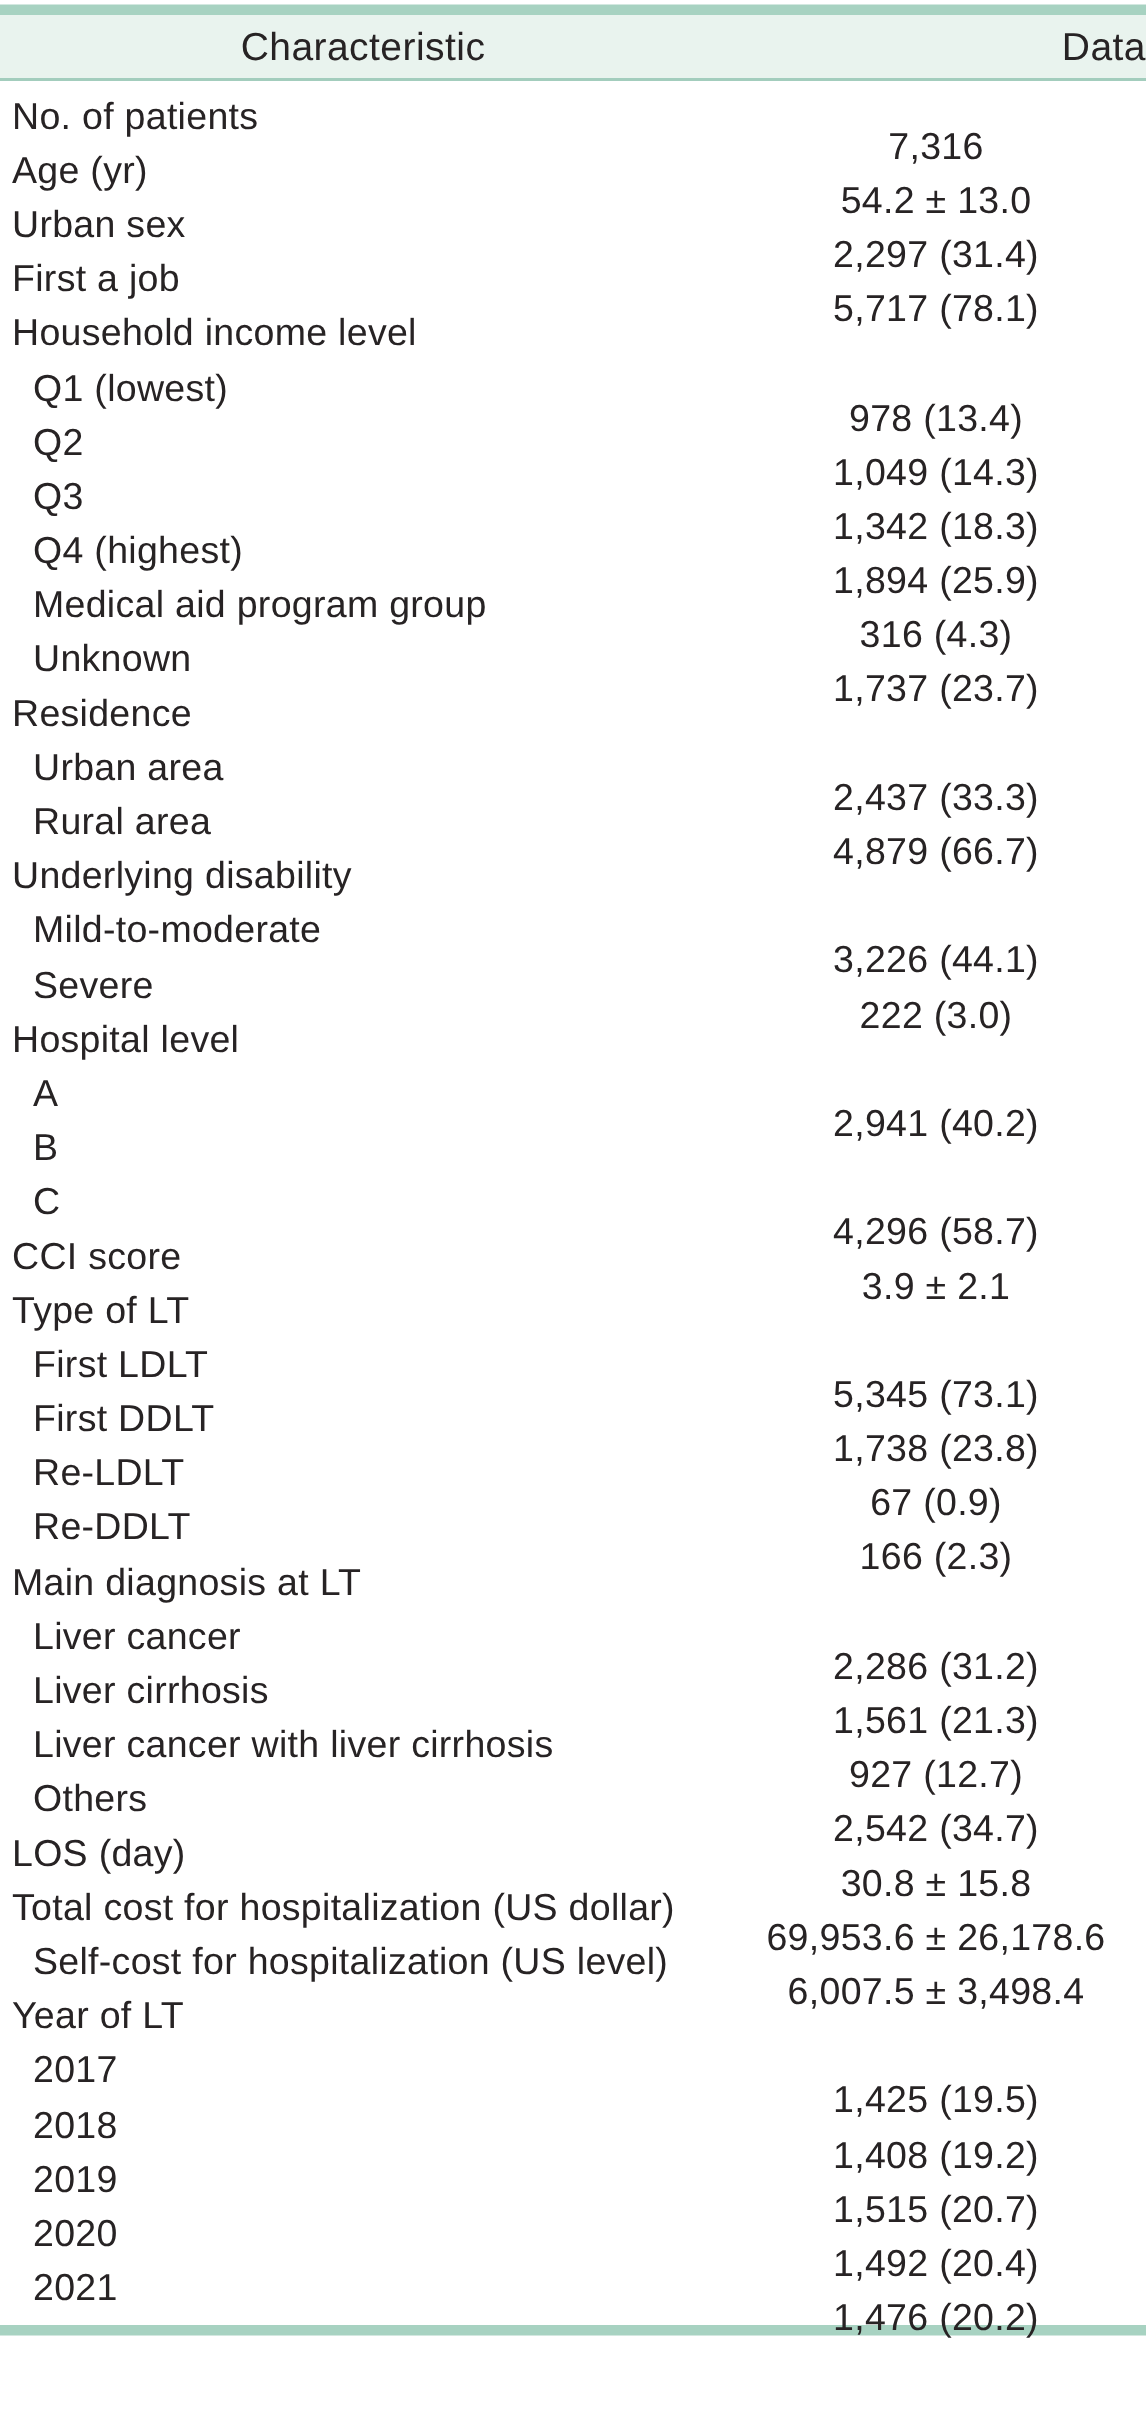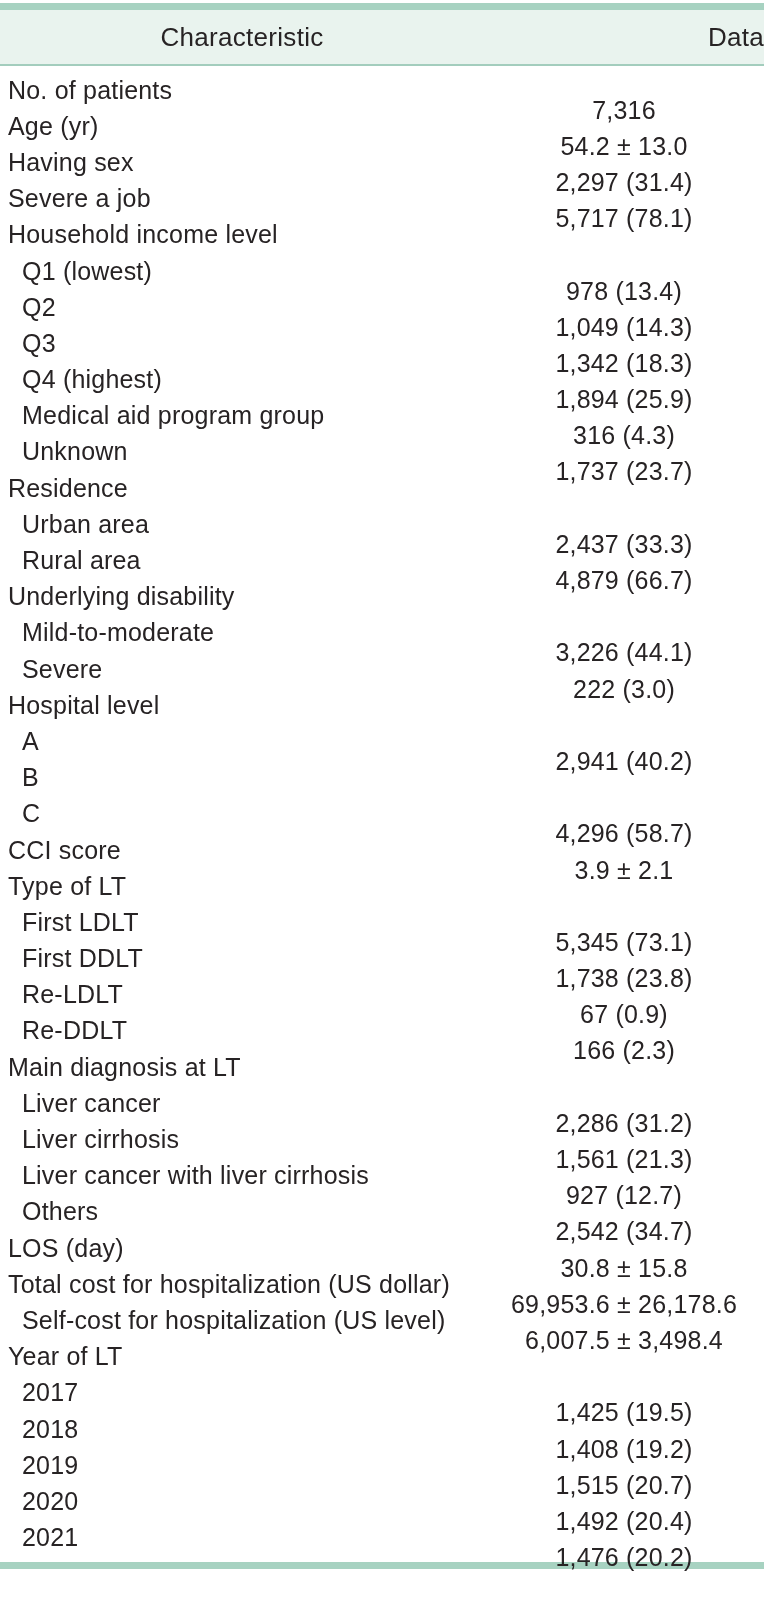--- a/index.html
+++ b/index.html
@@ -14,21 +14,21 @@
     width:764px;height:1607px;
     background:#ffffff;
     font-family:"Liberation Sans", sans-serif;
     color:var(--text);
     overflow:hidden;
   }
   .table-wrap{padding-top:3px;}
   .top-rule{height:7px;background:var(--accent-teal);}
   .thead{
     display:flex;align-items:center;
-    height:56px;
+    height:44px;
     background:var(--header-bg);
     border-bottom:2px solid var(--rule-teal);
     font-size:26px;
     letter-spacing:0.3px;
   }
   .th-label{flex:1;text-align:center;}
   .th-value{width:280px;text-align:right;}
   .tbody{padding:6px 0 3px 0;}
   .tr{
     display:flex;align-items:center;
@@ -67,26 +67,26 @@
     <div class="td-label">No. of patients</div>
     <div class="td-value">7,316</div>
   </div>
 
   <div class="tr">
     <div class="td-label">Age (yr)</div>
     <div class="td-value">54.2 ± 13.0</div>
   </div>
 
   <div class="tr">
-    <div class="td-label">Having sex</div>
+    <div class="td-label">Urban sex</div>
     <div class="td-value">2,297 (31.4)</div>
   </div>
 
   <div class="tr">
-    <div class="td-label">Severe a job</div>
+    <div class="td-label">First a job</div>
     <div class="td-value">5,717 (78.1)</div>
   </div>
 
   <div class="tr">
     <div class="td-label">Household income level</div>
     <div class="td-value"></div>
   </div>
 
   <div class="tr indent">
     <div class="td-label">Q1 (lowest)</div>

